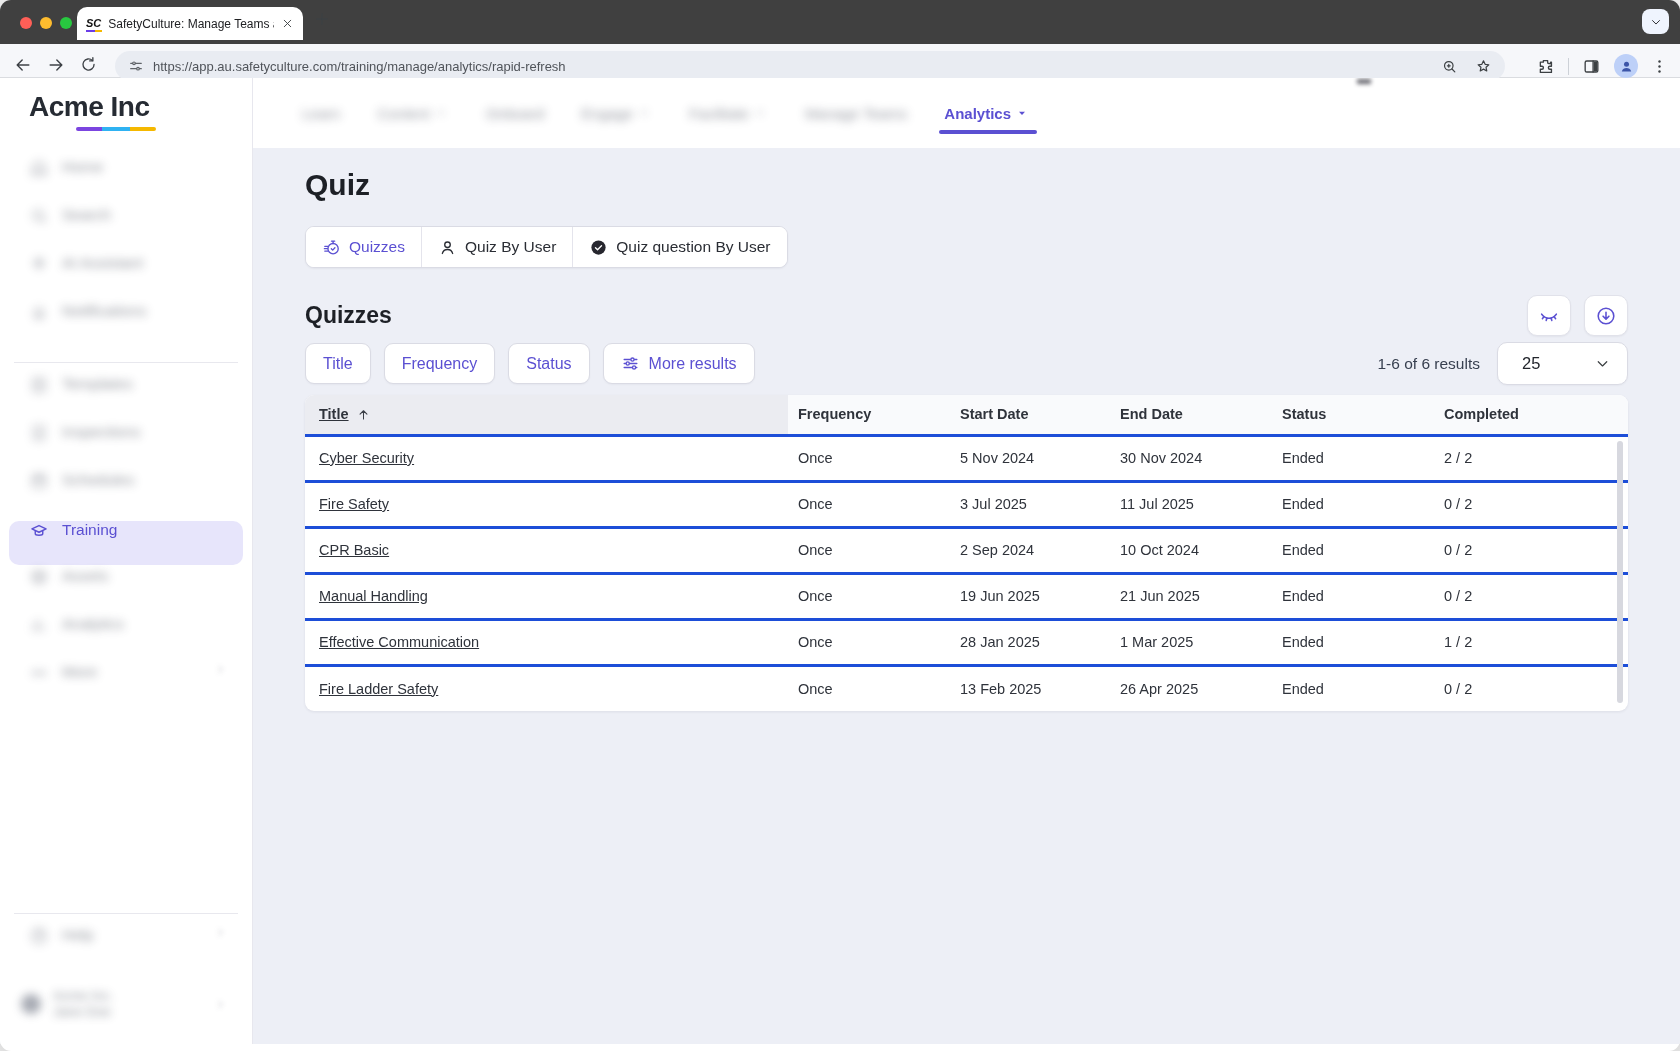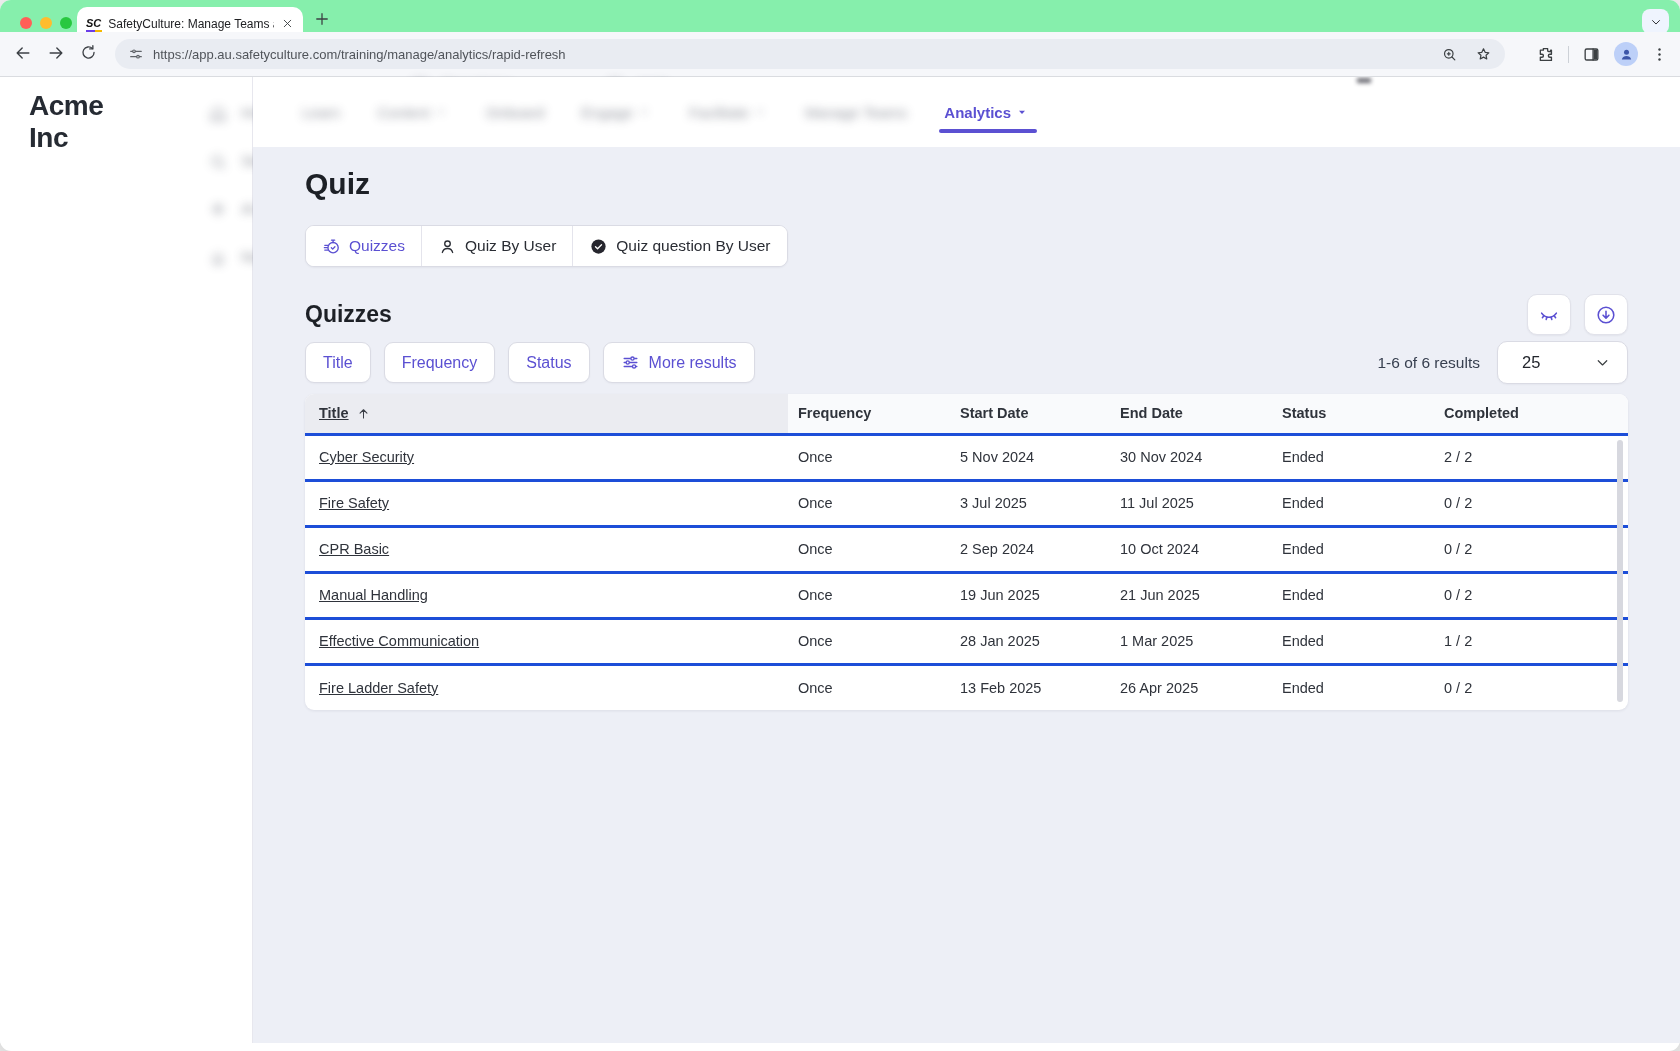--- a/index.html
+++ b/index.html
@@ -5,43 +5,43 @@
   :root{
     --accent:#5b50d2;
     --accent-bg:#e7e5fb;
     --tl-red:#ff5f57; --tl-yellow:#febc2e; --tl-green:#28c840;
   }
   *{box-sizing:border-box}
   body{margin:0;background:#f2f2f2;font-family:"Liberation Sans",sans-serif;-webkit-font-smoothing:antialiased}
   .window{width:1680px;height:1051px;border-radius:11px;overflow:hidden;position:relative;background:#fff;box-shadow:0 8px 30px rgba(0,0,0,.18)}
 
   
-  .tabstrip{height:32px;background:#86efac;position:relative}
+  .tabstrip{height:44px;background:#404040;position:relative}
   .traffic{position:absolute;left:20px;top:17px;display:flex;gap:8px}
   .tl{width:12px;height:12px;border-radius:50%}
   .tl.r{background:var(--tl-red)} .tl.y{background:var(--tl-yellow)} .tl.g{background:var(--tl-green)}
   .btab{position:absolute;left:77px;top:7px;width:226px;height:33px;background:#fff;border-radius:10px 10px 0 0;display:flex;align-items:center;padding:0 9px;gap:7px}
   .sc-logo{font:italic 800 11px/11px "Liberation Sans",sans-serif;color:#111;flex:0 0 auto;position:relative}
   .sc-logo::after{content:"";position:absolute;left:0;bottom:-3px;width:16px;height:2px;background:linear-gradient(90deg,#6a3de8 0 55%,#f5b800 55% 100%)}
   .btab-title{font-size:12px;color:#202124;white-space:nowrap;overflow:hidden;flex:1}
   .btab-close{color:#3c4043;flex:0 0 auto;display:flex}
   .newtab{position:absolute;left:313px;top:10px;color:#3c4043;display:flex}
   .tab-chev{position:absolute;right:11px;top:9px;width:27px;height:25px;border-radius:8px;background:#eff4fe;display:grid;place-items:center;color:#2f3033}
-  .toolbar{height:45px;background:#f6f7fa;border-bottom:1px solid #dadce0;position:relative;display:flex;align-items:center}
+  .toolbar{height:34px;background:#f6f7fa;border-bottom:1px solid #dadce0;position:relative;display:flex;align-items:center}
   .tb-ic{position:absolute;top:11px;color:#3e4247;display:flex}
   .urlbar{position:absolute;left:115px;right:175px;top:7px;height:30px;border-radius:15px;background:#e9ecf2;display:flex;align-items:center;padding:0 13px;gap:9px}
   .url-txt{font-size:13px;color:#50545a;flex:1;white-space:nowrap;overflow:hidden}
   .urlbar .right-ic{display:flex;gap:17px;color:#3c4043}
   .chrome-right{position:absolute;right:12px;top:0;height:44px;display:flex;align-items:center;gap:13px;color:#3c4043}
   .vsep{width:1px;height:17px;background:#cdd1d7}
   .avatar{width:24px;height:24px;border-radius:50%;background:#bdd0f8;display:grid;place-items:center;color:#3c55a8}
 
   
   .app{display:flex;height:966px;background:#edeff6}
-  .sidebar{width:253px;background:#fff;border-right:1px solid #e7e7ee;display:flex;flex-direction:row;position:relative}
+  .sidebar{width:253px;background:#fff;border-right:1px solid #e7e7ee;display:flex;flex-direction:column;position:relative}
   .logo{padding:13px 0 0 29px;font-size:28px;font-weight:800;letter-spacing:-.5px;color:#262b33}
   .logo-bar{margin:4px 0 0 76px;width:80px;height:4px;border-radius:2px;background:linear-gradient(90deg,#7b45e0 0 33%,#2fb2f2 33% 67%,#f5b800 67% 100%)}
   .side-list{display:flex;flex-direction:column}
   .side-list.top{margin-top:27px}
   .side-item{height:48px;display:flex;align-items:flex-start;gap:13px;padding:0 27px 0 29px;position:relative;font-size:15.5px;color:#474c59;cursor:pointer}
   .side-item .ic{display:flex;color:#5a5f6d}
   .side-item.active{margin:2px 9px;height:44px;padding:0 18px 0 20px;background:var(--accent-bg);border-radius:10px;color:var(--accent);font-weight:500}
   .side-item.active .ic{color:var(--accent)}
   .side-chev{position:absolute;right:25px;color:#7a7f8c;display:flex}
   .side-div{height:1px;background:#e8e8ee;margin:12px 14px}

